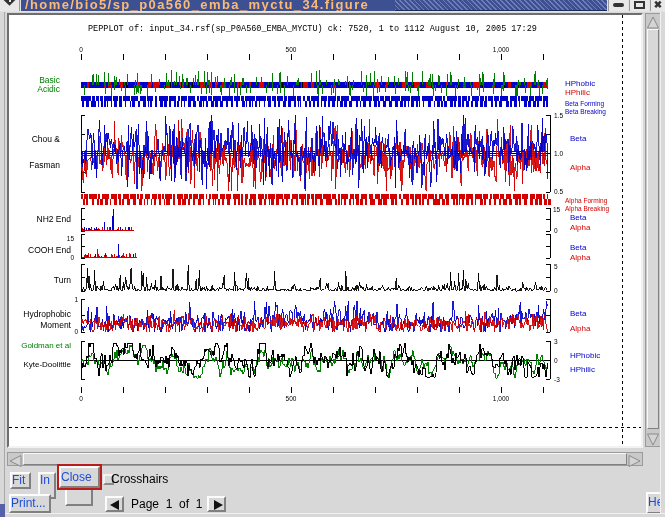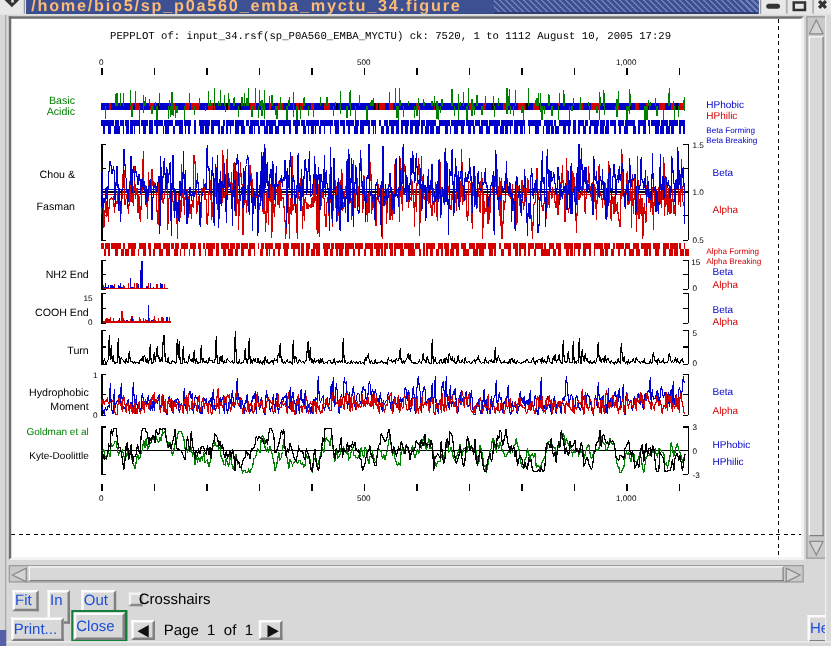--- a/index.html
+++ b/index.html
@@ -912,21 +912,21 @@
       </svg></div>
 </div>
 
 <div class="btn" style="left:10px;top:472px;width:21px;height:17px;font-size:12px;line-height:13px">Fit</div>
 <div class="btn" style="left:38px;top:472px;width:18px;height:27px;font-size:12px;line-height:13px">In</div>
 <div class="btn" style="left:65px;top:472px;width:28px;height:34px;font-size:12px;line-height:13px">Out</div>
 <div class="abs" style="left:103px;top:474px;width:11px;height:11px;background:#d8d8d8;border-top:2px solid #f2f2f2;border-left:2px solid #f2f2f2;border-right:2px solid #8a8a8a;border-bottom:2px solid #8a8a8a"></div>
 <div class="abs" style="left:111px;top:472px;font-size:12px;color:#000">Crosshairs</div>
 
 <div class="btn" style="left:9px;top:494px;width:42px;height:19px;font-size:12px;line-height:15px">Print...</div>
-<div class="abs" style="left:57px;top:488px;width:45px;height:26px;border:2px solid #15803d;background:#d8d8d8">
+<div class="abs" style="left:57px;top:464px;width:45px;height:26px;border:2px solid #b91c1c;background:#d8d8d8">
   <div class="btn" style="left:0;top:0;width:41px;height:22px;font-size:12px;line-height:18px">Close</div>
 </div>
 <div class="btn" style="left:105px;top:496px;width:19px;height:16px">
   <div class="abs" style="left:3px;top:2px;width:0;height:0;border-top:5px solid transparent;border-bottom:5px solid transparent;border-right:9px solid #111"></div>
 </div>
 <div class="abs" style="left:131px;top:497px;font-size:12px;color:#000">Page&nbsp;&nbsp;1&nbsp;&nbsp;of&nbsp;&nbsp;1</div>
 <div class="btn" style="left:207px;top:496px;width:19px;height:16px">
   <div class="abs" style="left:5px;top:2px;width:0;height:0;border-top:5px solid transparent;border-bottom:5px solid transparent;border-left:9px solid #111"></div>
 </div>
 <div class="btn" style="left:646px;top:492px;width:33px;height:22px;font-size:12px;line-height:17px">Help</div>

